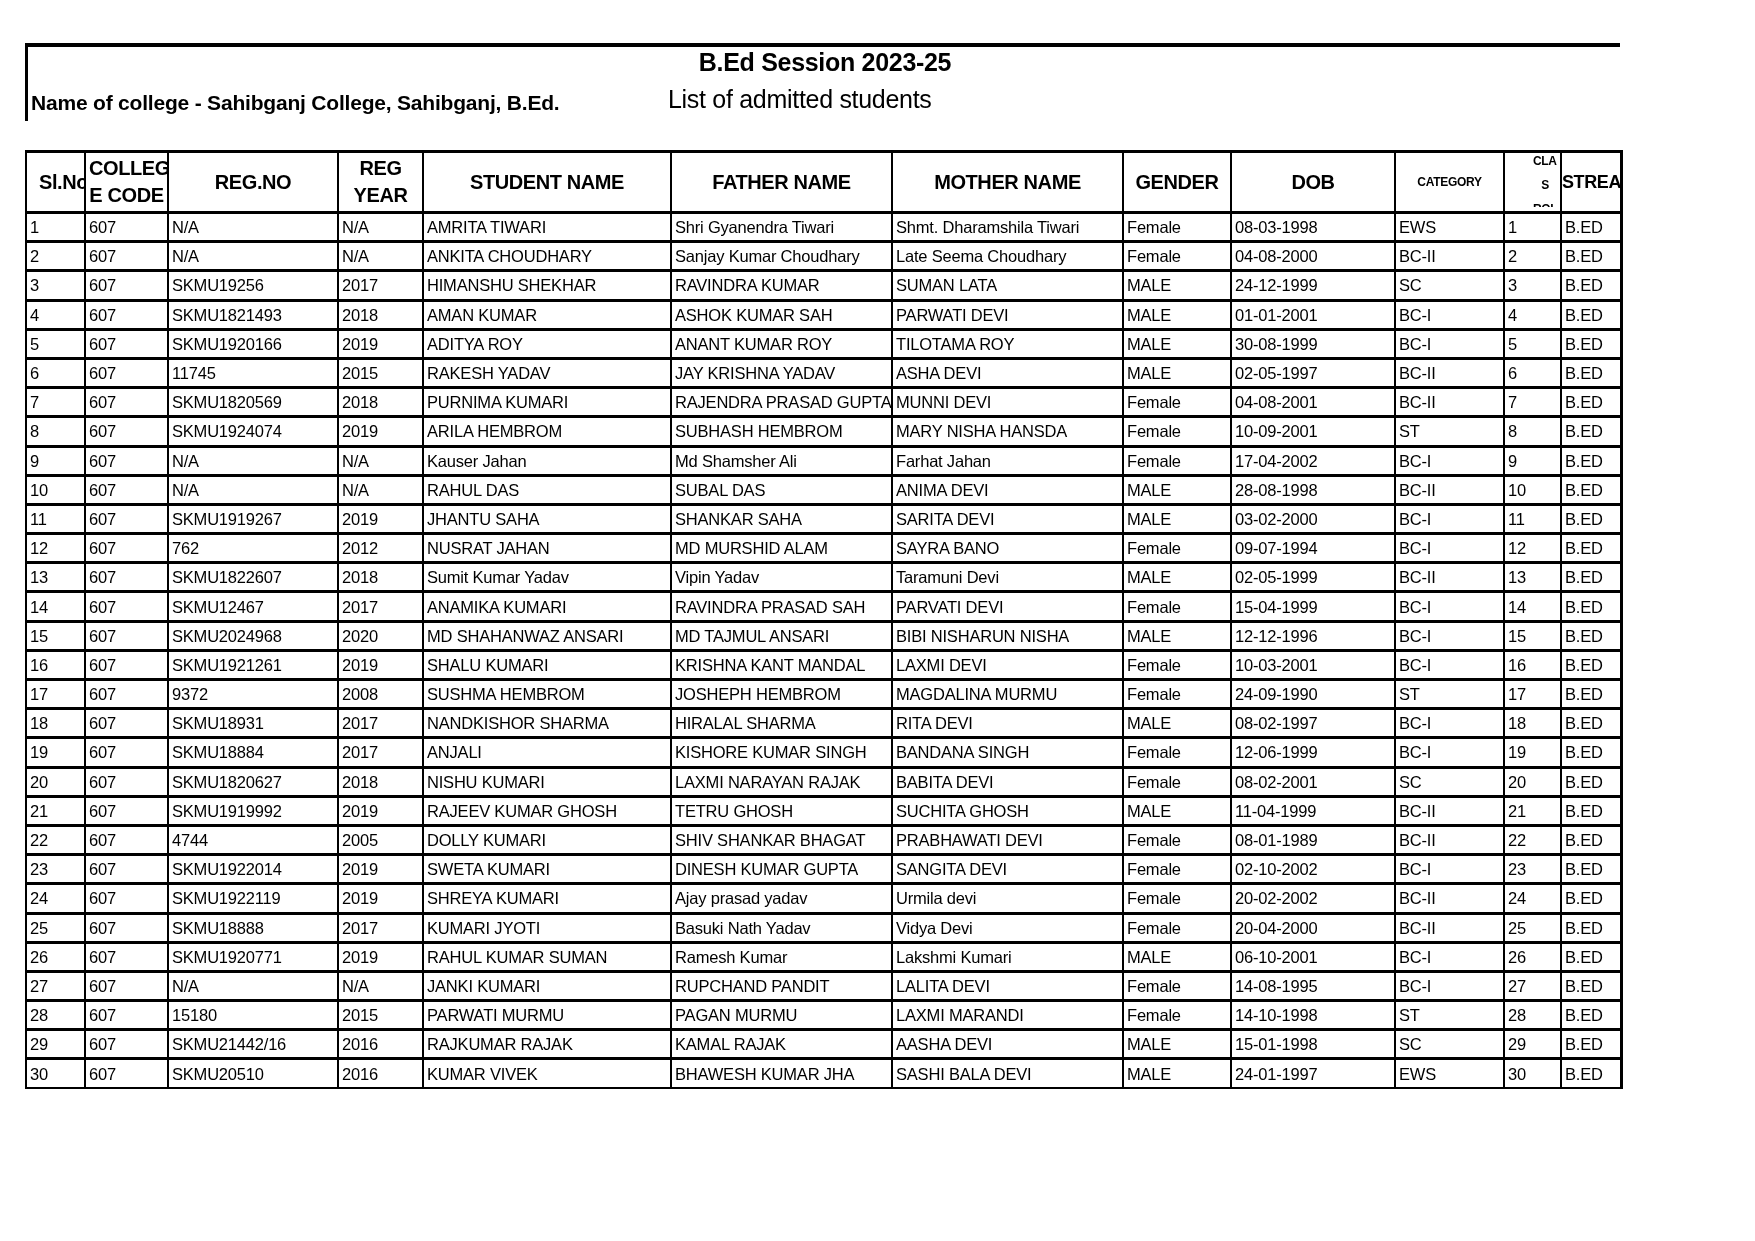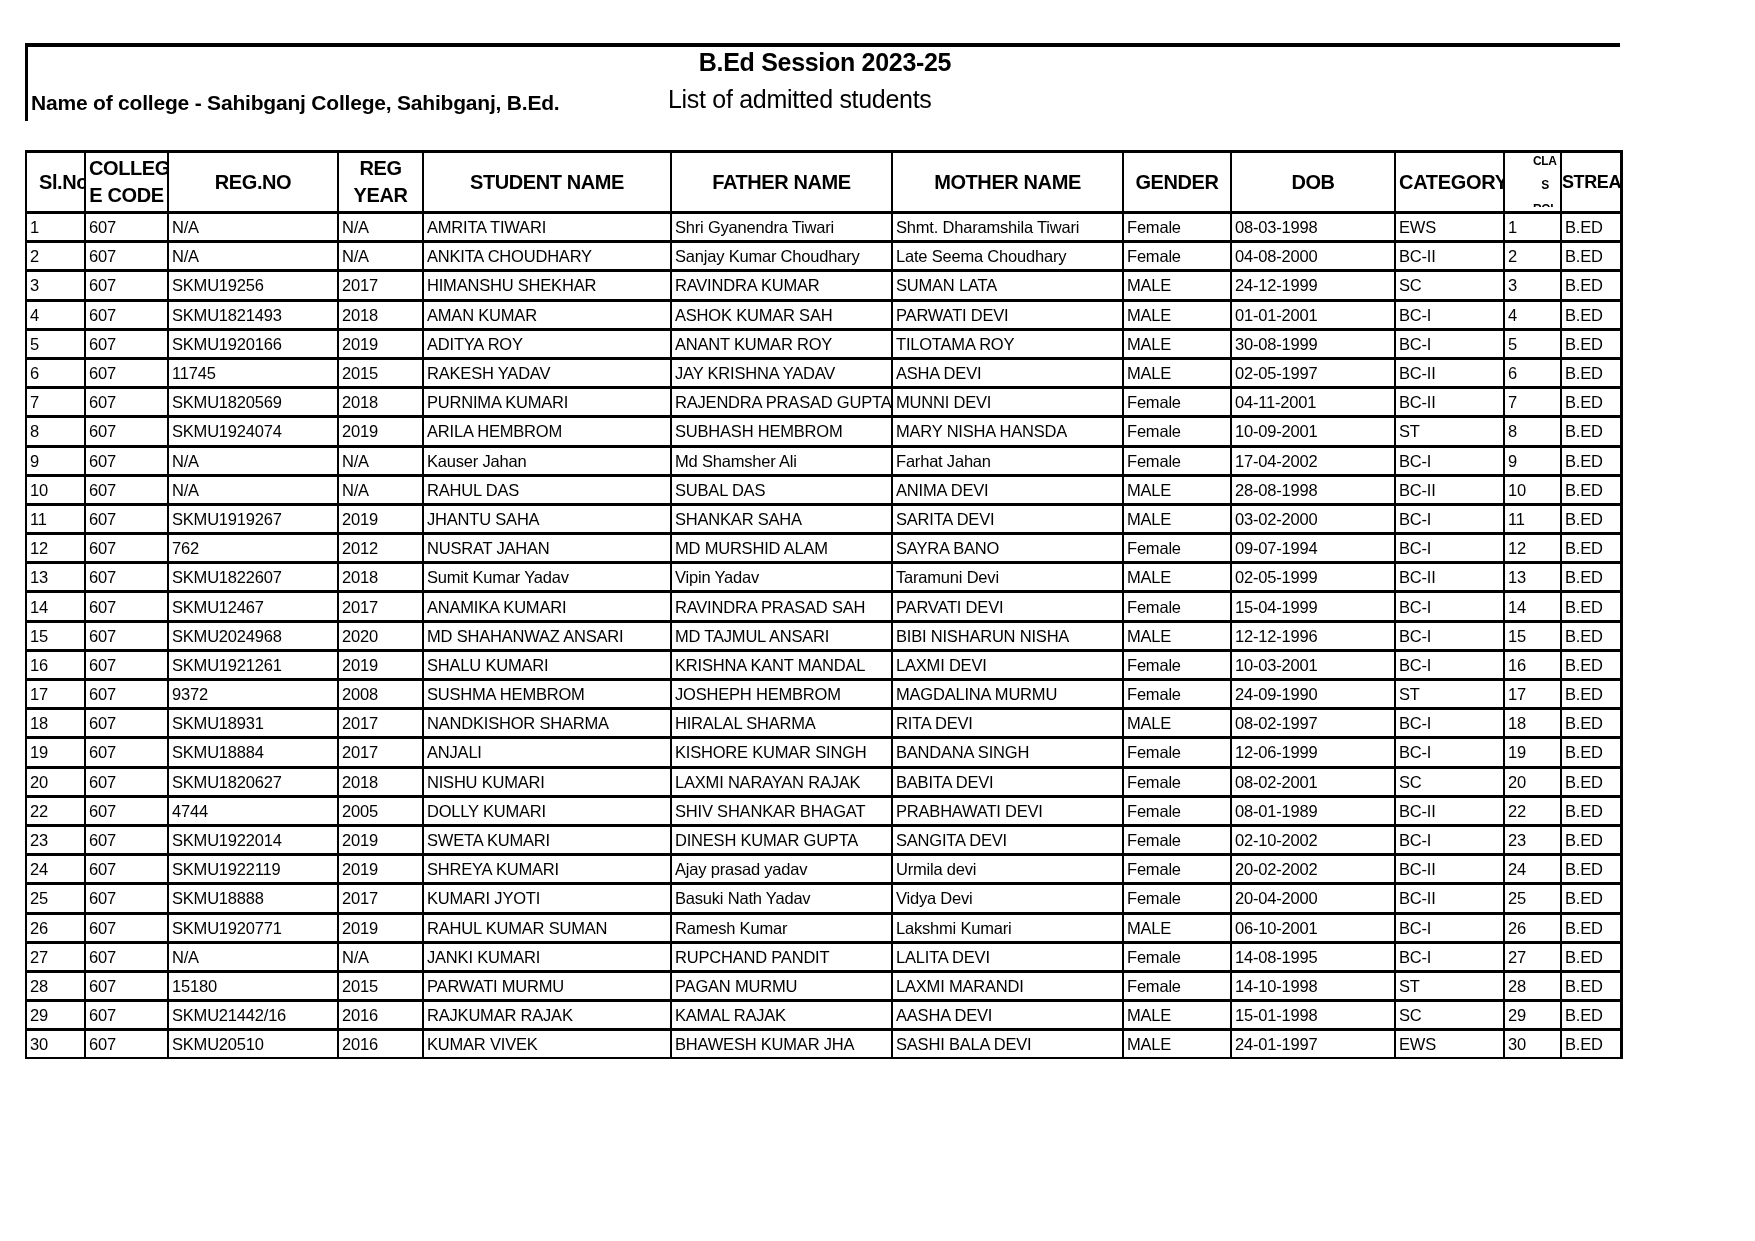--- a/index.html
+++ b/index.html
@@ -29,21 +29,21 @@
     position: absolute; left: 25px; top: 150px;
     border-collapse: collapse; table-layout: fixed; width: 1595px;
   }
   table.students th, table.students td {
     border: 2px solid #000; padding: 0 3px; overflow: hidden; white-space: nowrap;
   }
   table.students th {
     height: 58px; font-weight: bold; font-size: 20px; text-align: center;
     letter-spacing: -0.4px; line-height: 28px;
   }
-  table.students th.small { font-size: 20px; letter-spacing: -0.3px; }
+  table.students th.small { font-size: 12px; letter-spacing: -0.3px; }
   table.students th.wrap { white-space: normal; line-height: 27px; }
   table.students th.classroll { white-space: normal; line-height: 24px; font-size: 12px; vertical-align: middle; padding-left: 28px; }
   table.students th.classroll span { display: block; height: 58px; overflow: hidden; margin-top: -8px; }
   table.students th.stream { text-align: left; padding-left: 0; font-size: 18px; }
   table.students th.slno { text-align: left; padding-left: 12px; }
   table.students td {
     height: 26.2px; font-size: 16.5px; text-align: left; vertical-align: middle;
     line-height: 26px; letter-spacing: -0.2px;
   }
   table.students tr.header-row th { border-top-width: 3px; }
@@ -180,21 +180,21 @@
       </tr>
       <tr>
         <td>7</td>
         <td>607</td>
         <td>SKMU1820569</td>
         <td>2018</td>
         <td>PURNIMA KUMARI</td>
         <td>RAJENDRA PRASAD GUPTA</td>
         <td>MUNNI DEVI</td>
         <td>Female</td>
-        <td>04-11-2001</td>
+        <td>04-08-2001</td>
         <td>BC-II</td>
         <td>7</td>
         <td>B.ED</td>
       </tr>
       <tr>
         <td>8</td>
         <td>607</td>
         <td>SKMU1924074</td>
         <td>2019</td>
         <td>ARILA HEMBROM</td>
@@ -368,20 +368,34 @@
         <td>NISHU KUMARI</td>
         <td>LAXMI NARAYAN RAJAK</td>
         <td>BABITA DEVI</td>
         <td>Female</td>
         <td>08-02-2001</td>
         <td>SC</td>
         <td>20</td>
         <td>B.ED</td>
       </tr>
       <tr>
+        <td>21</td>
+        <td>607</td>
+        <td>SKMU1919992</td>
+        <td>2019</td>
+        <td>RAJEEV KUMAR GHOSH</td>
+        <td>TETRU GHOSH</td>
+        <td>SUCHITA GHOSH</td>
+        <td>MALE</td>
+        <td>11-04-1999</td>
+        <td>BC-II</td>
+        <td>21</td>
+        <td>B.ED</td>
+      </tr>
+      <tr>
         <td>22</td>
         <td>607</td>
         <td>4744</td>
         <td>2005</td>
         <td>DOLLY KUMARI</td>
         <td>SHIV SHANKAR  BHAGAT</td>
         <td>PRABHAWATI DEVI</td>
         <td>Female</td>
         <td>08-01-1989</td>
         <td>BC-II</td>

